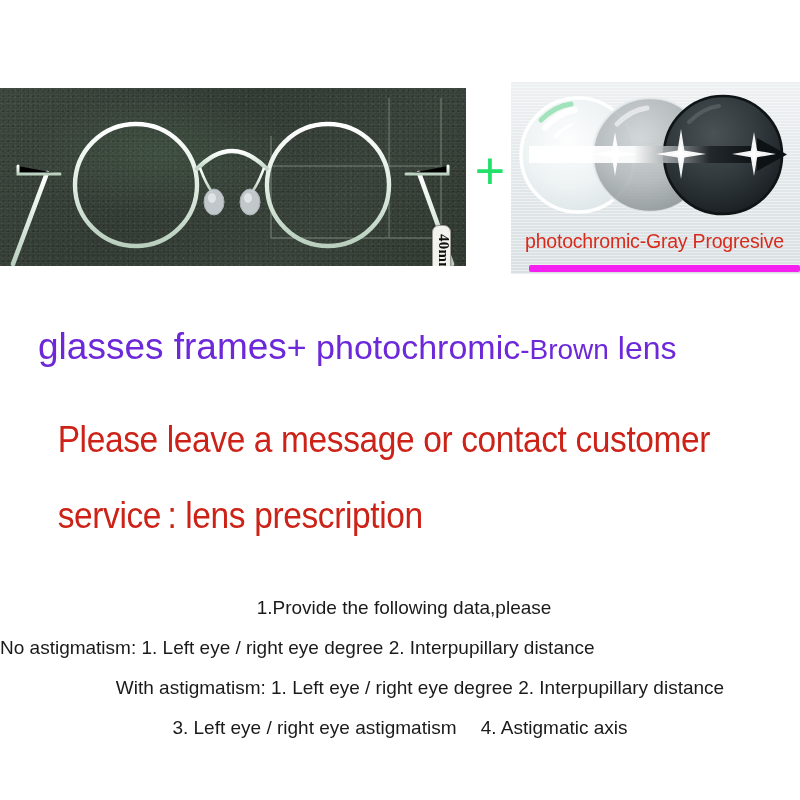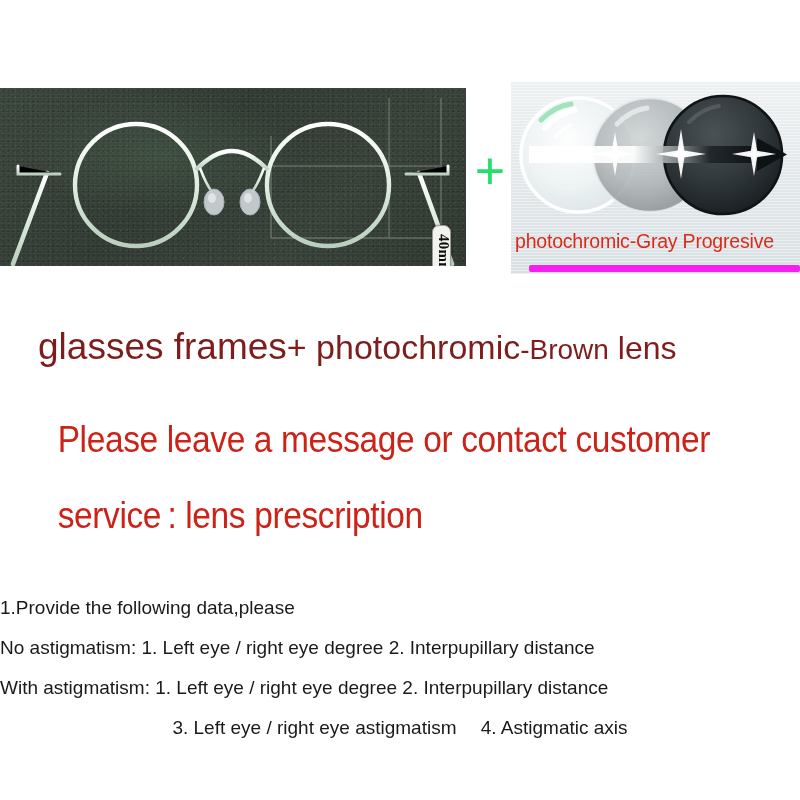--- a/index.html
+++ b/index.html
@@ -135,41 +135,41 @@
   #lens-caption {
     position: absolute;
     left: 0;
     top: 148px;
     width: 289px;
     color: #d92b1c;
     font-family: "Liberation Sans", sans-serif;
     font-size: 19.5px;
     letter-spacing: -.2px;
     white-space: nowrap;
-    padding-left: 4px;
+    padding-left: 14px;
     box-sizing: border-box;
   }
   #magenta-bar {
     position: absolute;
     left: 18px;
     top: 183px;
     width: 271px;
     height: 7px;
     background: #f51ff0;
     border-radius: 2px;
   }
 
   
   #headline {
     position: absolute;
     left: 0;
     top: 326px;
     width: 800px;
     height: 54px;
-    color: #7f1d1d;
+    color: #6d28d9;
     white-space: nowrap;
     padding-left: 38px;
     box-sizing: border-box;
     font-family: "Liberation Sans", sans-serif;
   }
   #headline .seg-a { font-size: 37px; }
   #headline .seg-b { font-size: 34px; }
   #headline .seg-c { font-size: 28px; }
   #headline .seg-d { font-size: 32px; }
 
@@ -197,23 +197,23 @@
     left: 0;
     top: 588px;
     width: 800px;
     color: #1a1a1a;
     font-family: "Liberation Sans", sans-serif;
     font-size: 19px;
     line-height: 40px;
     white-space: nowrap;
   }
   #instructions .ins-line { display: block; }
-  #instructions .ins-1 { text-align: left; padding-left: 0; }
+  #instructions .ins-1 { text-align: center; padding-left: 8px; }
   #instructions .ins-2 { text-align: left; }
-  #instructions .ins-3 { text-align: left; }
+  #instructions .ins-3 { text-align: center; padding-left: 40px; }
   #instructions .ins-4 { text-align: center; }
 </style>
 </head>
 <body>
 
 <div id="product-row">
 
   <div id="frame-photo">
     <div class="grain"></div>
     <div class="sheen"></div>

